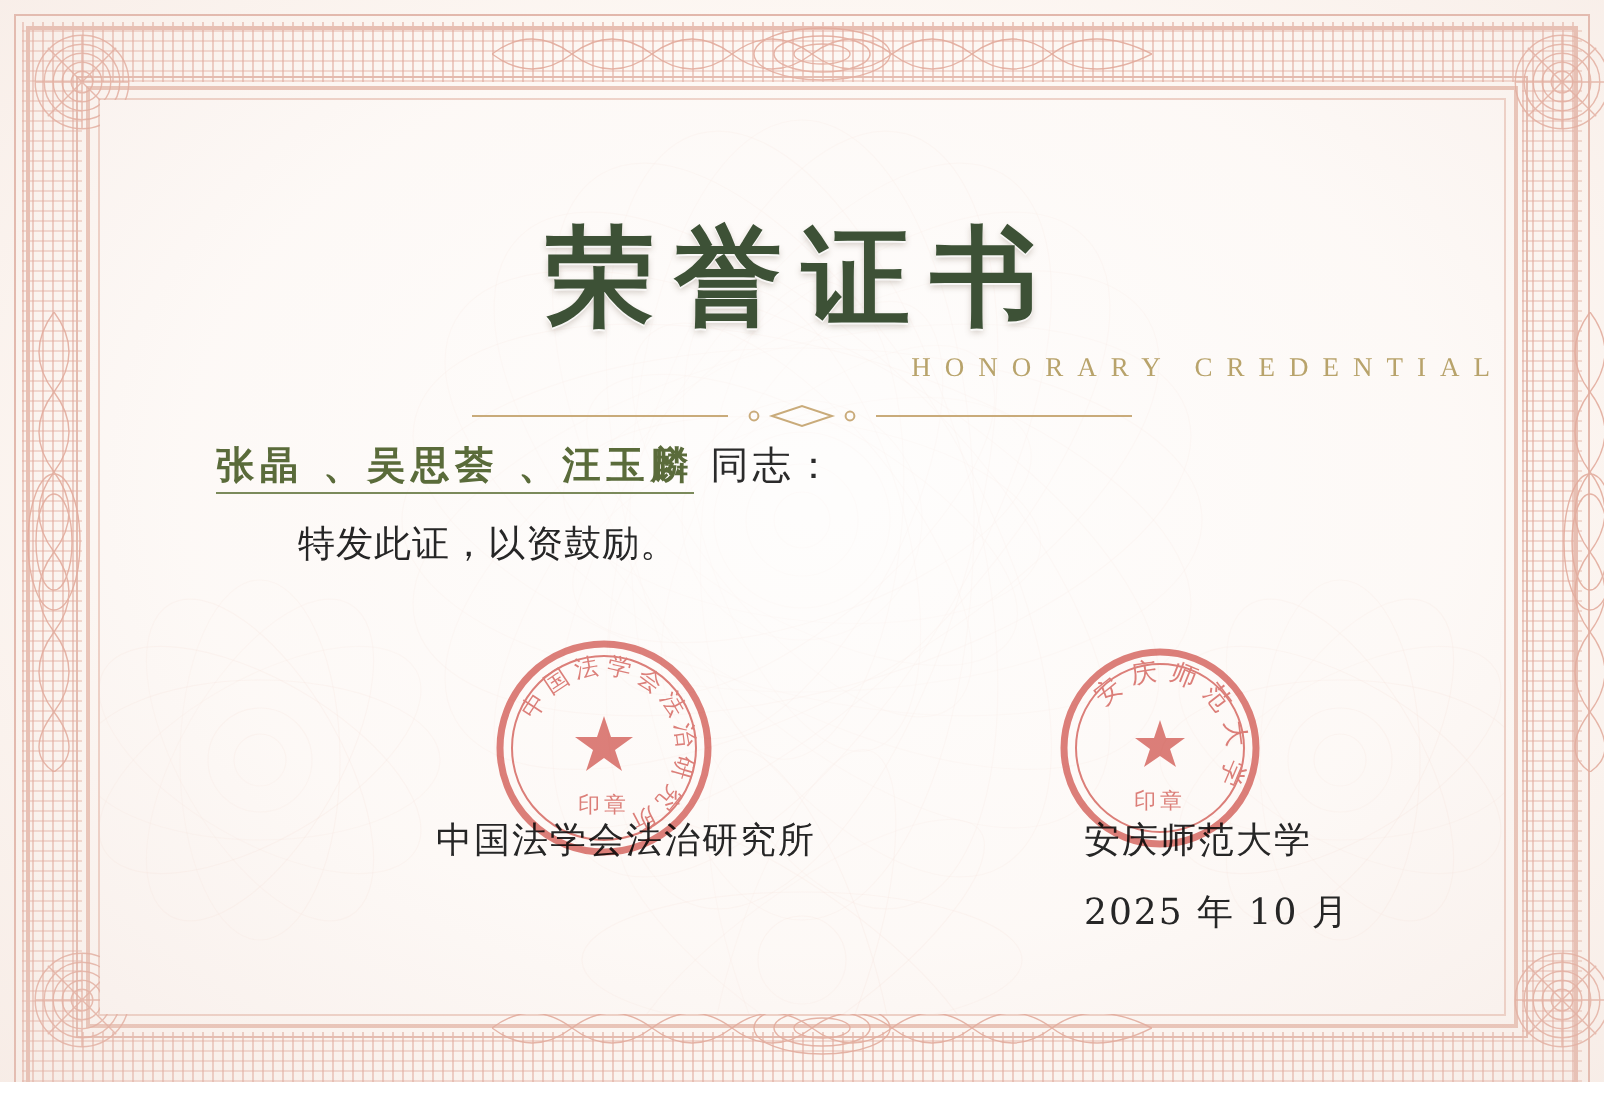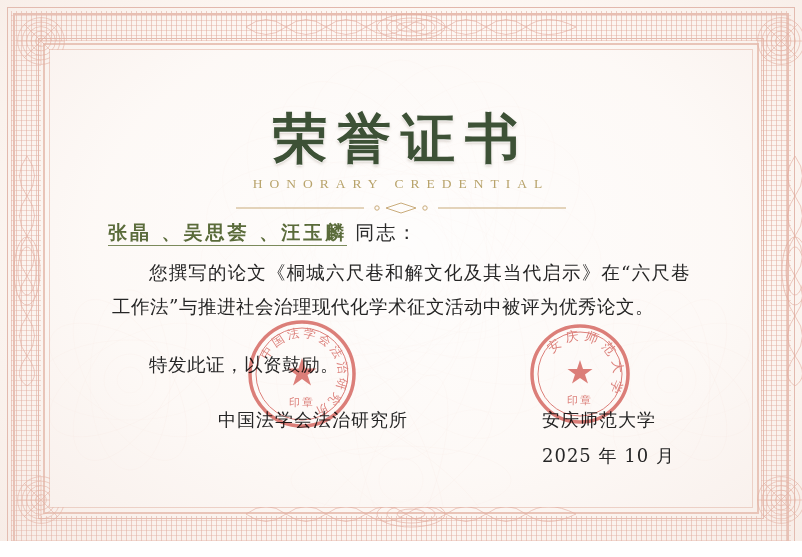--- a/index.html
+++ b/index.html
@@ -166,21 +166,21 @@
     font-size: 54px;
     font-weight: bold;
     letter-spacing: 10px;
     color: #3d5136;
     text-shadow: 0 1px 0 rgba(255,255,255,0.8), 0 2px 3px rgba(90,70,50,0.25);
   }
   .title-en {
     position: absolute;
     top: 126px;
     left: 0; right: 0;
-    text-align: center;
+    text-align: right;
     font-family: "Liberation Serif", serif;
     font-size: 13.5px;
     letter-spacing: 7px;
     color: #b8a36b;
   }
   .title-rule {
     position: absolute;
     top: 152px;
     left: 50%;
     transform: translateX(-50%);
@@ -459,21 +459,20 @@
         <circle cx="141" cy="6" r="2.2"></circle>
         <circle cx="189" cy="6" r="2.2"></circle>
       </g>
     </svg>
 
     <div class="salutation">
       <span class="names">张晶 、吴思荟 、汪玉麟</span><span class="suffix">同志：</span>
     </div>
 
     <div class="body-text">
-      <p>您撰写的论文《桐城六尺巷和解文化及其当代启示》在“六尺巷工作法”与推进社会治理现代化学术征文活动中被评为优秀论文。</p>
       <p>特发此证，以资鼓励。</p>
     </div>
 
     <div class="signature-left">中国法学会法治研究所</div>
     <div class="signature-right">安庆师范大学</div>
     <div class="signature-date">2025 年 10 月</div>
   </div>
 
   <div class="seal seal-left">
     <svg viewBox="0 0 112 112" width="112" height="112">

